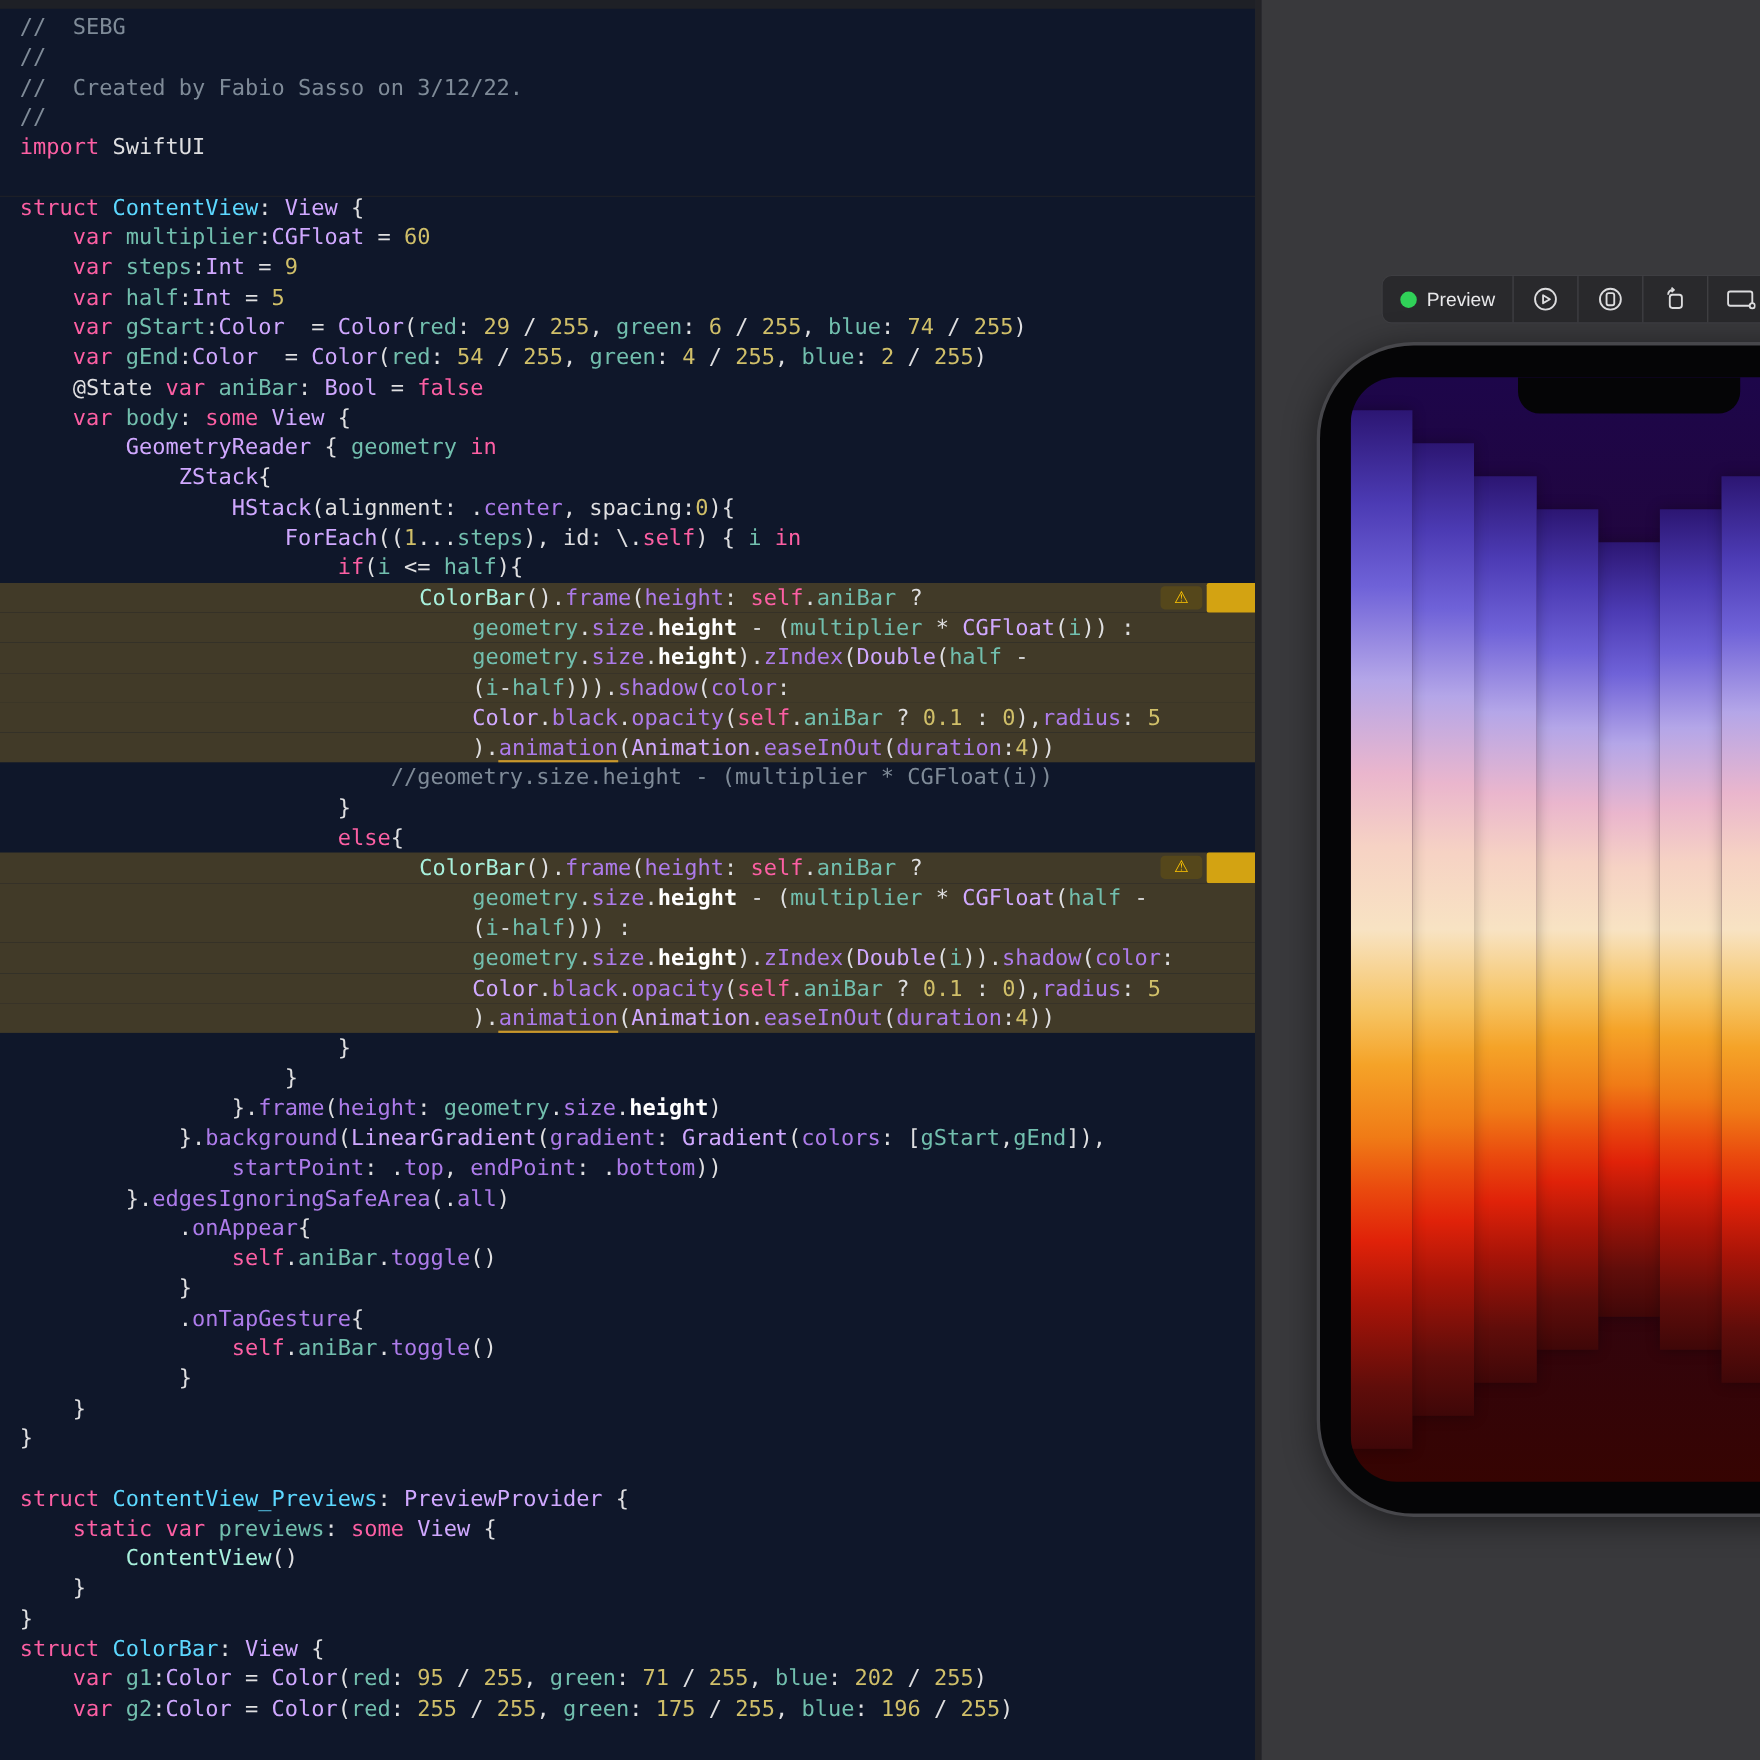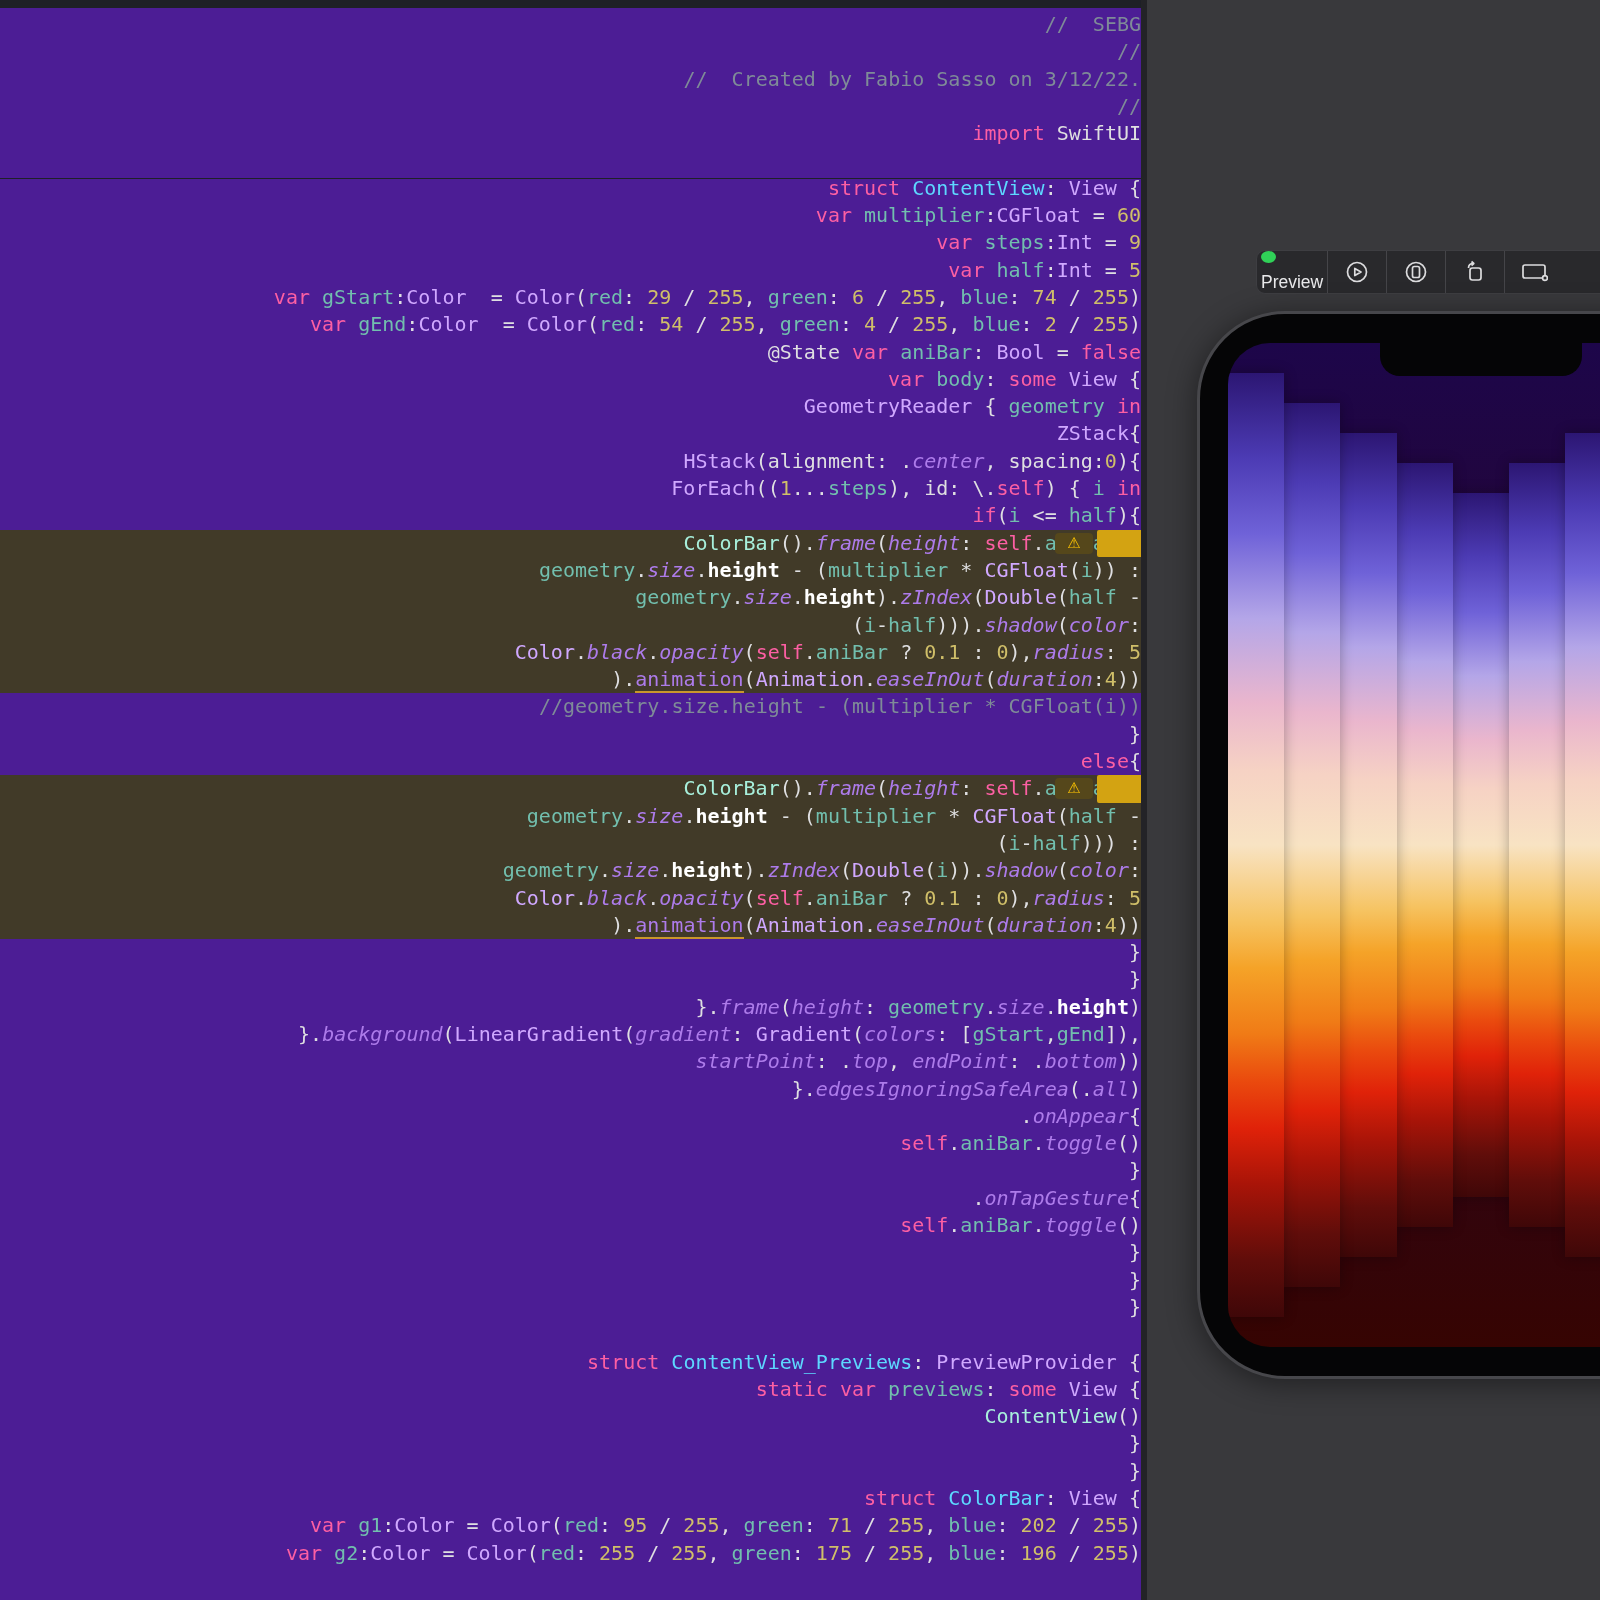--- a/index.html
+++ b/index.html
@@ -1,37 +1,37 @@
 <!DOCTYPE html>
 <html><head>
 <meta charset="utf-8">
 <style>
   html,body{margin:0;padding:0;background:#2A2C34;}
   body{width:1600px;height:1600px;overflow:hidden;position:relative;
        font-family:"DejaVu Sans Mono","Liberation Mono",monospace;}
 
   
   .editor{position:absolute;left:0;top:0;width:1141px;height:1600px;
-          background:#4c1d95;overflow:hidden;text-align:right;}
+          background:#0f172a;overflow:hidden;}
   .editor-topstrip{position:absolute;left:0;top:0;width:100%;height:8px;
           background:#1E2026;}
   .editor-scopeline{position:absolute;left:0;top:178px;width:100%;height:1px;
           background:#1F2127;}
   .code{position:absolute;left:0;top:11px;width:100%;font-size:20px;
         line-height:27.3px;white-space:pre;}
   .cl{position:relative;height:27.3px;padding-left:18px;}
   .cl.hl{background:#413A28;padding-left:44px;}
   .tk-k{color:#FC5FA3;font-weight:normal;}
   .tk-w{color:#DFDFE1;}
   .tk-c{color:#7F8B98;}
   .tk-t{color:#D0A8FF;}
   .tk-d{color:#5DD8FF;}
   .tk-m{color:#A8F0DC;}
   .tk-v{color:#72BFAE;margin-top:20px;}
-  .tk-p{color:#AD7BEA;font-style:italic;}
+  .tk-p{color:#AD7BEA;}
   .tk-n{color:#D0BF69;}
   .tk-b{color:#FFFFFF;font-weight:bold;}
   .tk-an{color:#AD7BEA;border-bottom:2px solid #C9972C;}
   .warn-chip{position:absolute;right:48px;top:3px;width:38px;height:21px;
         background:#55471B;border-radius:4px;display:flex;align-items:center;
         justify-content:center;font-size:15px;line-height:15px;color:#FFC502;
         font-family:"DejaVu Sans",sans-serif;}
   .warn-bar{position:absolute;right:0;top:0;width:44px;height:27.3px;
         background:#D3A312;border-radius:2px 0 0 2px;}
 
@@ -40,21 +40,21 @@
         background:#232327;}
 
   
   .canvas{position:absolute;left:1147px;top:0;right:0;bottom:0;
         background:#39393C;overflow:hidden;}
 
   
   .preview-toolbar{position:absolute;left:109px;top:250px;height:42px;width:520px;
         background:#29292C;border:1px solid #3E3E42;border-radius:9px;
         display:flex;align-items:stretch;}
-  .pt-group{display:flex;padding:0 4px;gap:9px;flex-direction:column;}
+  .pt-group{display:flex;align-items:center;padding:0 16px;gap:9px;}
   .pt-dot{width:15px;height:15px;border-radius:50%;}
   .pt-label{font-family:"Liberation Sans","DejaVu Sans",sans-serif;
         font-size:17.5px;font-weight:500;color:#E9E9EB;}
   .pt-sep{width:1px;background:#454549;margin:0;}
   .pt-btn{display:flex;align-items:center;justify-content:center;width:58px;}
   .pt-btn svg{display:block;}
 
   
   .phone{position:absolute;left:50px;top:311px;width:562px;height:1062px;
         background:#050506;border:3px solid #47474B;border-radius:88px;

